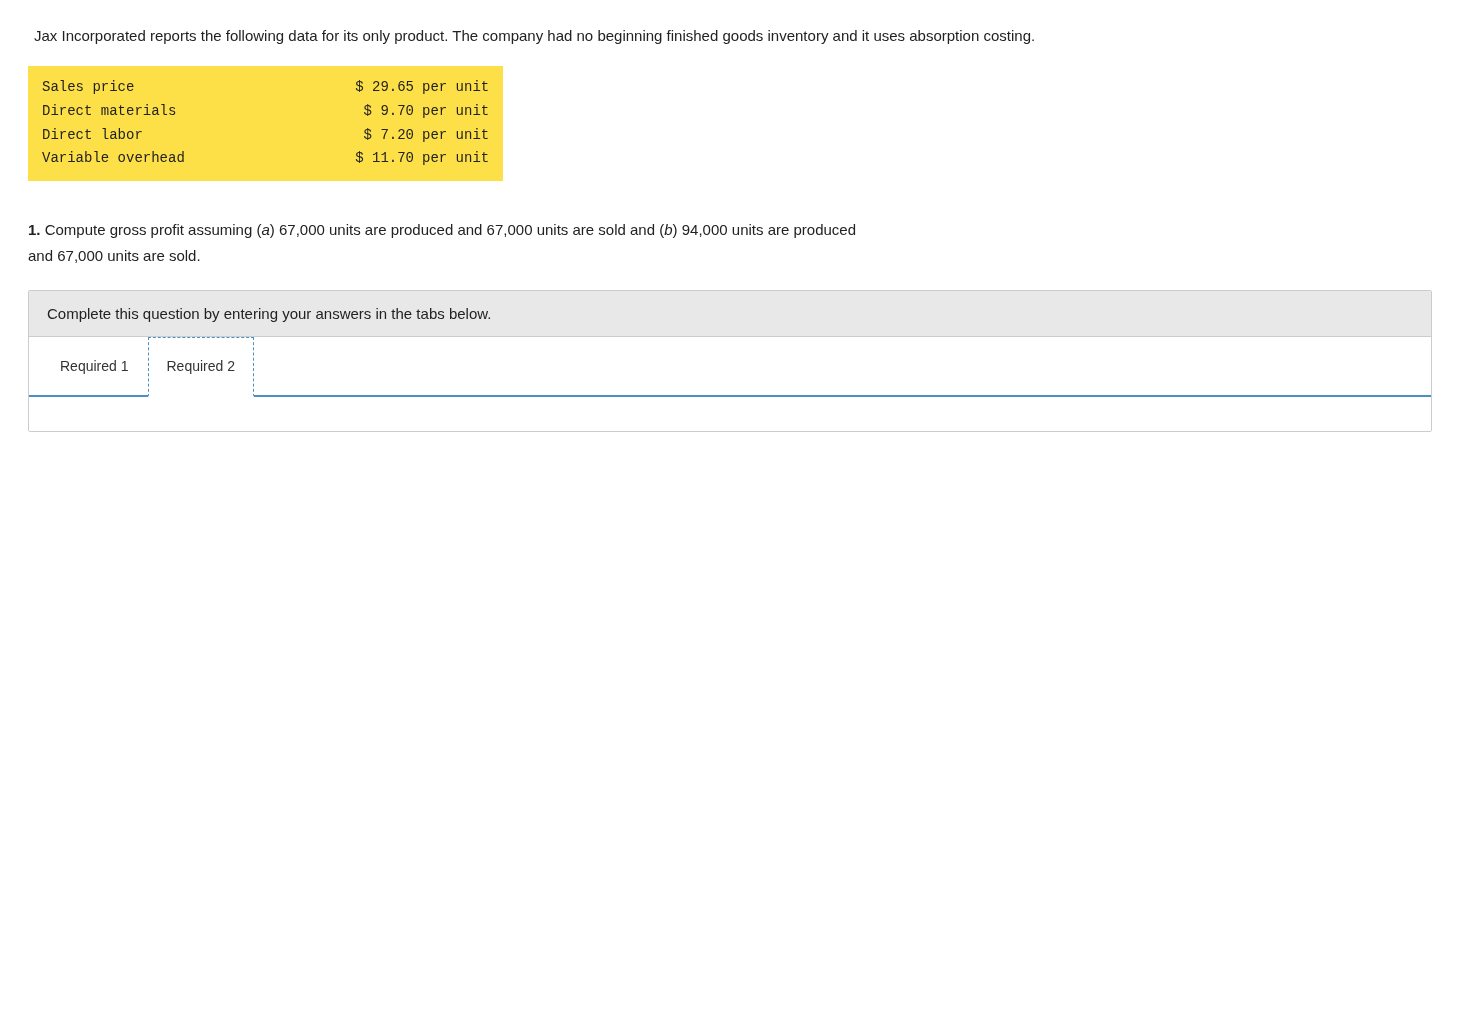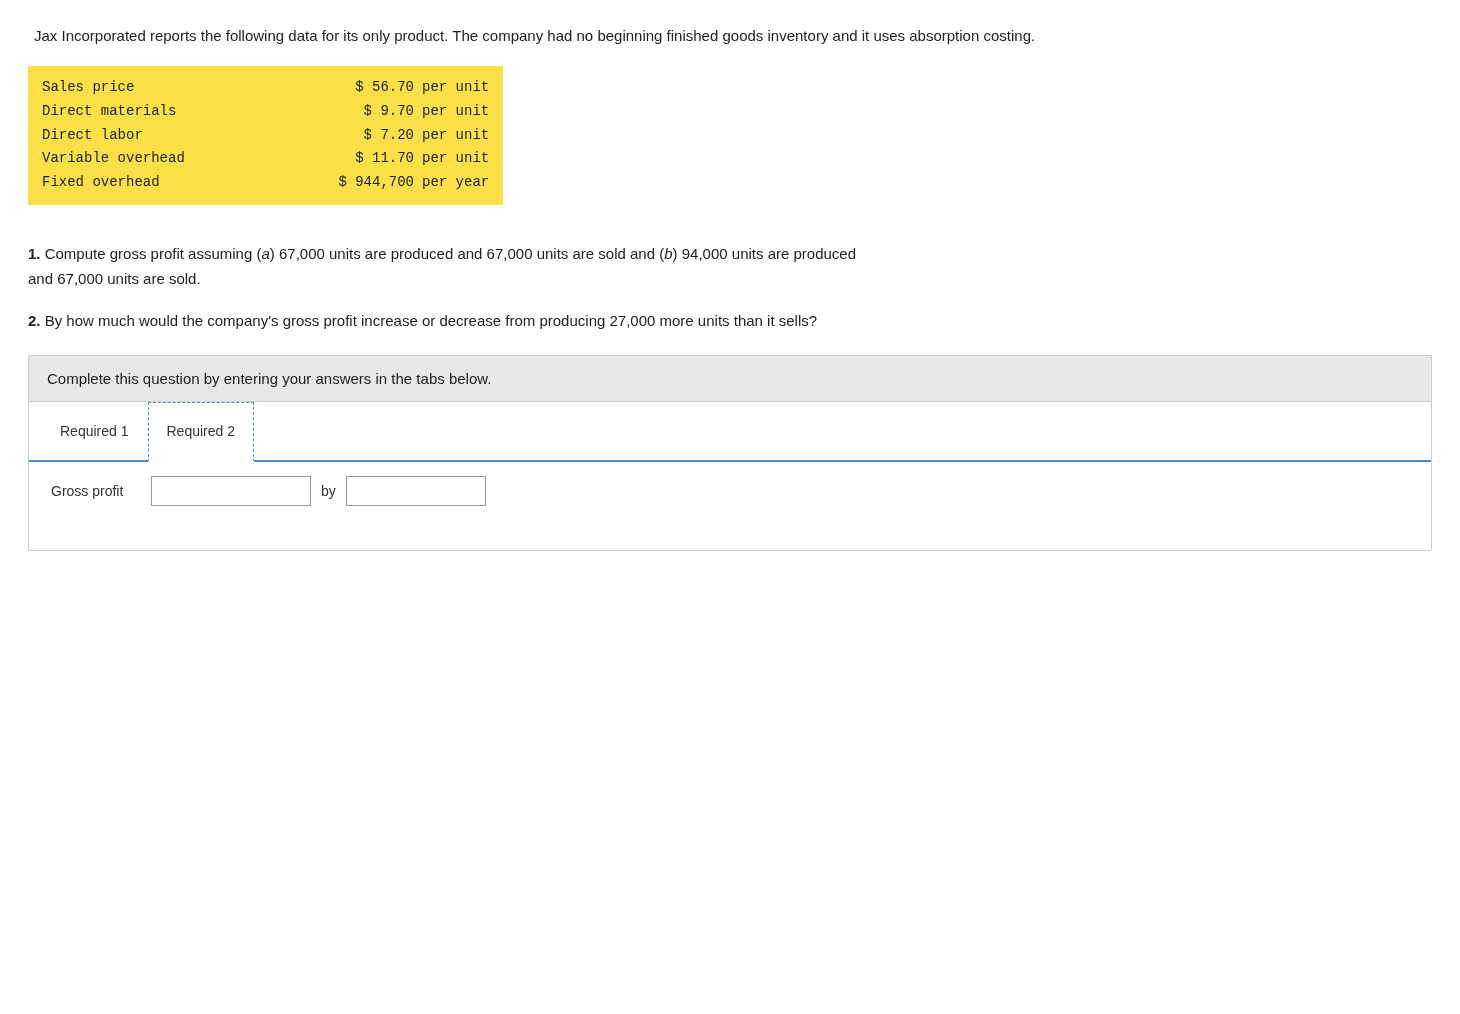--- a/index.html
+++ b/index.html
@@ -159,66 +159,54 @@
 
 
 
 
 <p class="intro-text">Jax Incorporated reports the following data for its only product. The company had no beginning finished goods inventory and it uses absorption costing.</p>
 
 
 <div class="data-table">
   <div class="row">
     <span class="label">Sales price</span>
-    <span class="value">$  56.70</span>
+    <span class="value">$  29.65</span>
     <span class="unit">per unit</span>
   </div>
   <div class="row">
     <span class="label">Direct materials</span>
     <span class="value">$   9.70</span>
     <span class="unit">per unit</span>
   </div>
   <div class="row">
     <span class="label">Direct labor</span>
     <span class="value">$   7.20</span>
     <span class="unit">per unit</span>
   </div>
   <div class="row">
     <span class="label">Variable overhead</span>
     <span class="value">$  11.70</span>
     <span class="unit">per unit</span>
   </div>
-  <div class="row">
-    <span class="label">Fixed overhead</span>
-    <span class="value">$ 944,700</span>
-    <span class="unit">per year</span>
-  </div>
 </div>
 
 
 <div class="questions">
   <p><strong>1.</strong> Compute gross profit assuming (<em>a</em>) 67,000 units are produced and 67,000 units are sold and (<em>b</em>) 94,000 units are produced<br>and 67,000 units are sold.</p>
-  <p><strong>2.</strong> By how much would the company's gross profit increase or decrease from producing 27,000 more units than it sells?</p>
 </div>
 
 
 <div class="question-box">
   <div class="question-header">Complete this question by entering your answers in the tabs below.</div>
 
   <div class="tabs-row">
     <div class="tab">Required 1</div>
     <div class="tab active">Required 2</div>
   </div>
 
 
   <div class="tab-content">
-    <div class="answer-row">
-      <span class="answer-label">Gross profit</span>
-      <input class="answer-input" type="text" placeholder="" style="">
-      <span class="by-label">by</span>
-      <input class="answer-input-2" type="text" placeholder="" style="">
-    </div>
 
   </div>
 </div>
 
 
 
 
 </body></html>

